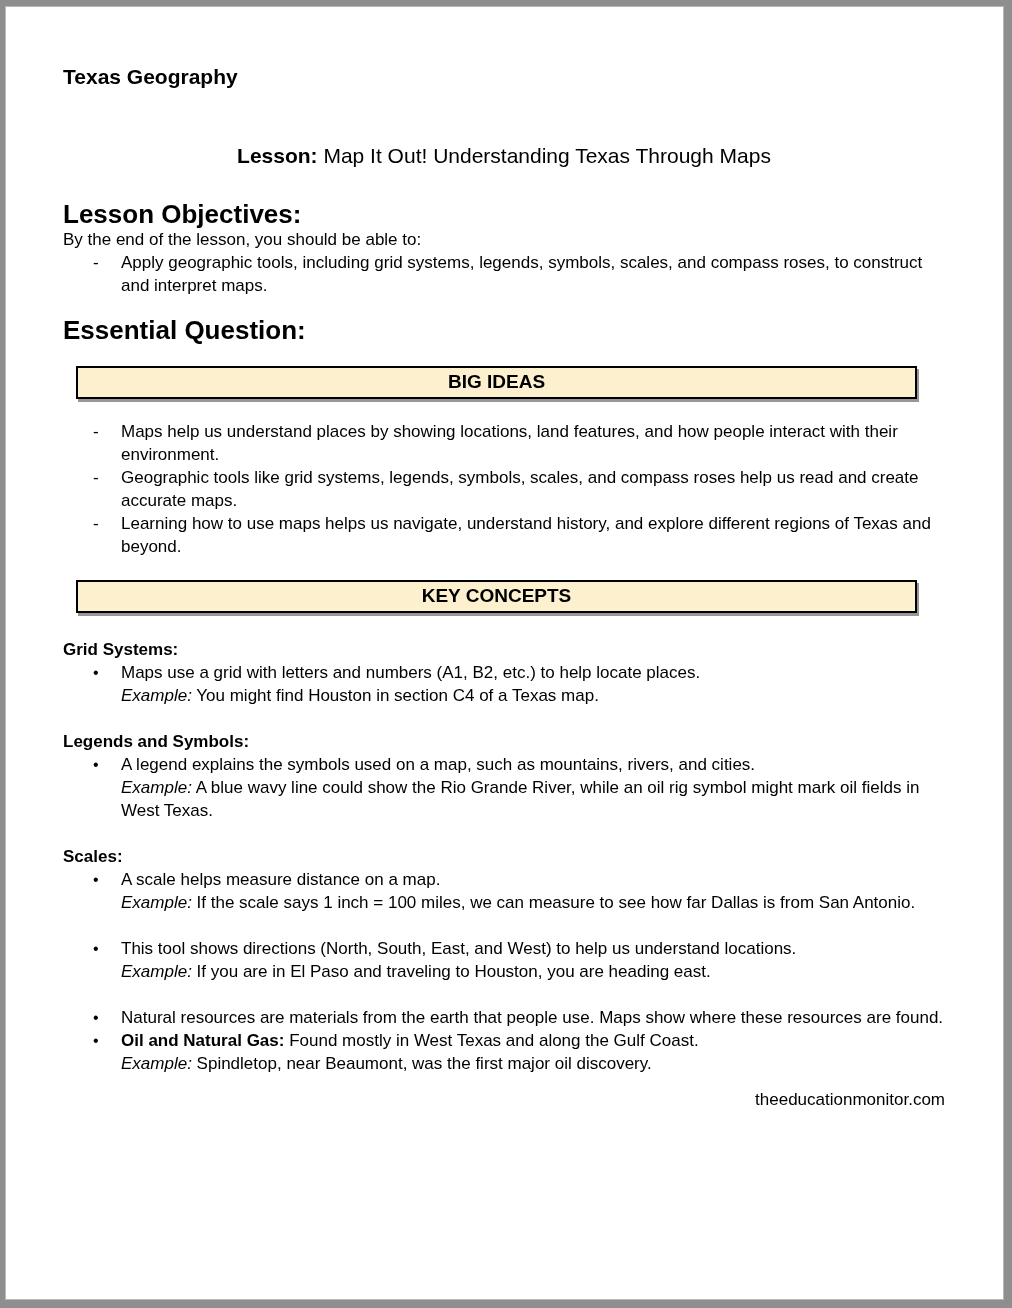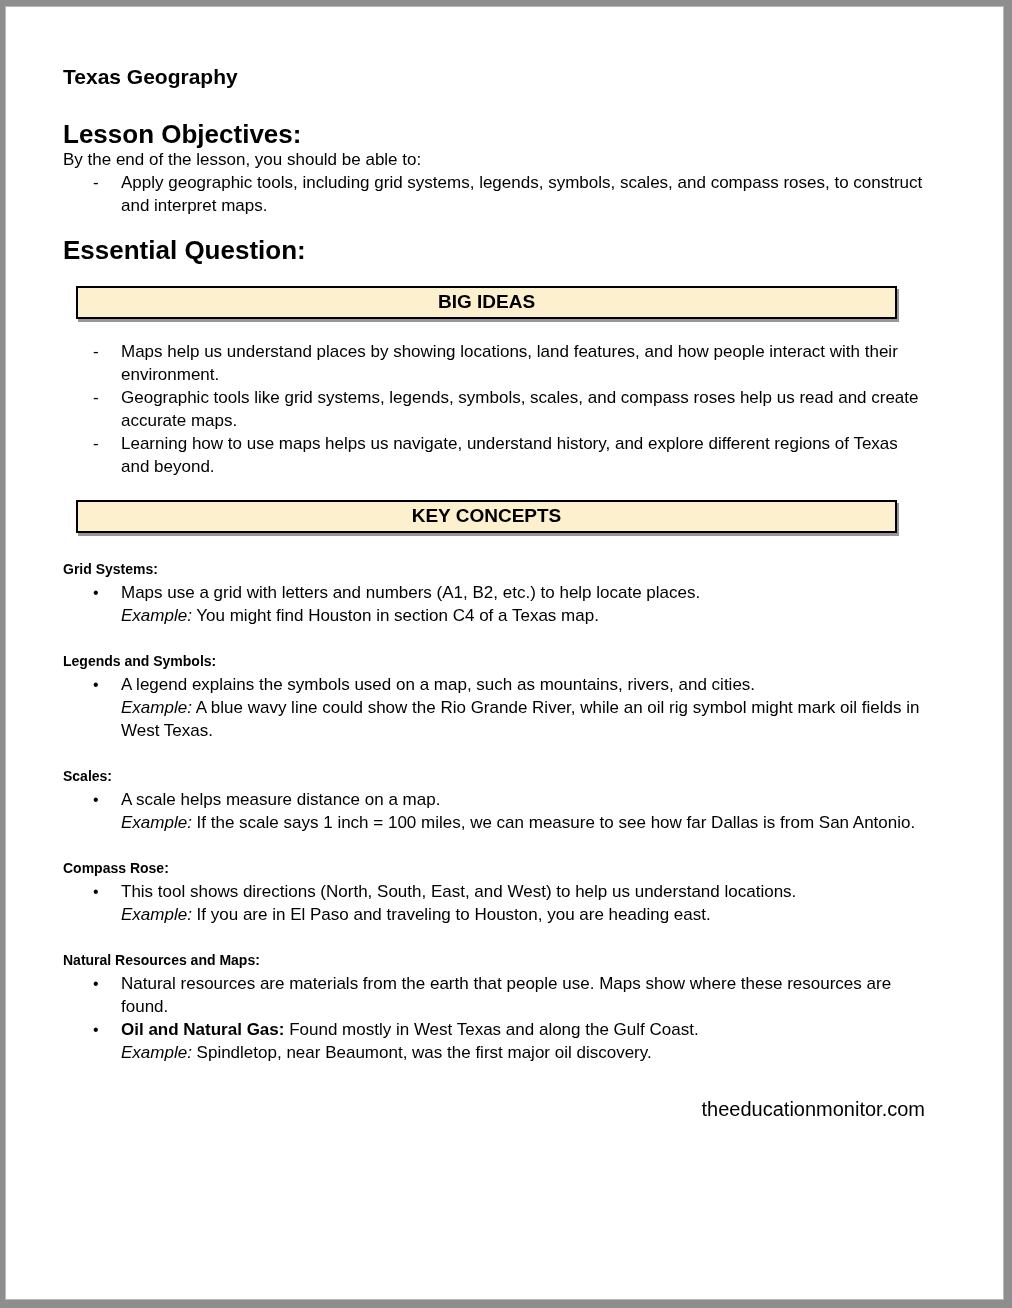--- a/index.html
+++ b/index.html
@@ -8,21 +8,21 @@
     width: 1012px; height: 1308px;
     background: var(--frame-bg, #8E8E8E);
     padding: 6px 8px 8px 5px;
     font-family: "Liberation Sans", "DejaVu Sans", sans-serif;
     color: var(--text, #000000);
   }
   .page {
     width: 999px; height: 1294px;
     background: var(--page-bg, #FFFFFF);
     border: 1px solid #b8b8b8;
-    padding: 56px 78px 0 57px;
+    padding: 56px 58px 0 57px;
     overflow: hidden;
     font-size: 17px;
     line-height: 23px;
   }
   .doc-title { font-size: 21px; line-height: 27px; font-weight: bold; margin: 0; }
   .lesson-line { margin-top: 52px; text-align: center; font-size: 21px; line-height: 28px; }
   .h2 { font-size: 26px; line-height: 27px; font-weight: bold; margin: 0; }
   .objectives-h { margin-top: 31px; }
   .essential-h { margin-top: 20px; }
   .question { text-align: center; margin: 0 8px; }
@@ -37,32 +37,33 @@
     line-height: 22px;
     padding: 3px 0 4px;
   }
   .banner-gap { margin-top: 21px; }
   .li { display: flex; padding-left: 30px; }
   .li .marker { flex: 0 0 28px; width: 28px; }
   .li .marker.dot { font-size: 16px; }
   .li-text { flex: 1; }
   .concept { margin-top: 23px; }
   .concept.first { margin-top: 25px; }
-  .concept h3 { font-size: 14px; line-height: 23px; font-weight: bold; margin: 0; }
-  .footer { margin-top: 34px; text-align: right; font-size: 20px; }
+  .concept h3 { font-size: 17px; line-height: 23px; font-weight: bold; margin: 0; }
+  .footer { margin-top: 13px; text-align: right; font-size: 17px; }
   em { font-style: italic; }
   strong { font-weight: bold; }
 </style>
 </head>
 <body>
 
 <div class="page">
 
   <h1 class="doc-title">Texas Geography</h1>
 
+  <div class="lesson-line"><strong>Lesson:</strong><span> Map It Out! Understanding Texas Through Maps</span></div>
 
   <h2 class="h2 objectives-h">Lesson Objectives:</h2>
   <div>By the end of the lesson, you should be able to:</div>
   <div class="li">
     <span class="marker">-</span>
     <div class="li-text">Apply geographic tools, including grid systems, legends, symbols, scales, and compass roses, to construct and interpret maps.</div>
   </div>
 
   <h2 class="h2 essential-h">Essential Question:</h2>
 
@@ -103,29 +104,27 @@
 
   <section class="concept">
     <h3>Scales:</h3>
     <div class="li">
       <span class="marker dot">•</span>
       <div class="li-text"><span>A scale helps measure distance on a map.</span><br><em>Example:</em><span> If the scale says 1 inch = 100 miles, we can measure to see how far Dallas is from San Antonio.</span></div>
     </div>
   </section>
 
   <section class="concept">
-    <h3>Compass Rose:</h3>
     <div class="li">
       <span class="marker dot">•</span>
       <div class="li-text"><span>This tool shows directions (North, South, East, and West) to help us understand locations.</span><br><em>Example:</em><span> If you are in El Paso and traveling to Houston, you are heading east.</span></div>
     </div>
   </section>
 
   <section class="concept">
-    <h3>Natural Resources and Maps:</h3>
     <div class="li">
       <span class="marker dot">•</span>
       <div class="li-text">Natural resources are materials from the earth that people use. Maps show where these resources are found.</div>
     </div>
     <div class="li">
       <span class="marker dot">•</span>
       <div class="li-text"><strong>Oil and Natural Gas:</strong><span> Found mostly in West Texas and along the Gulf Coast.</span><br><em>Example:</em><span> Spindletop, near Beaumont, was the first major oil discovery.</span></div>
     </div>
   </section>
 

